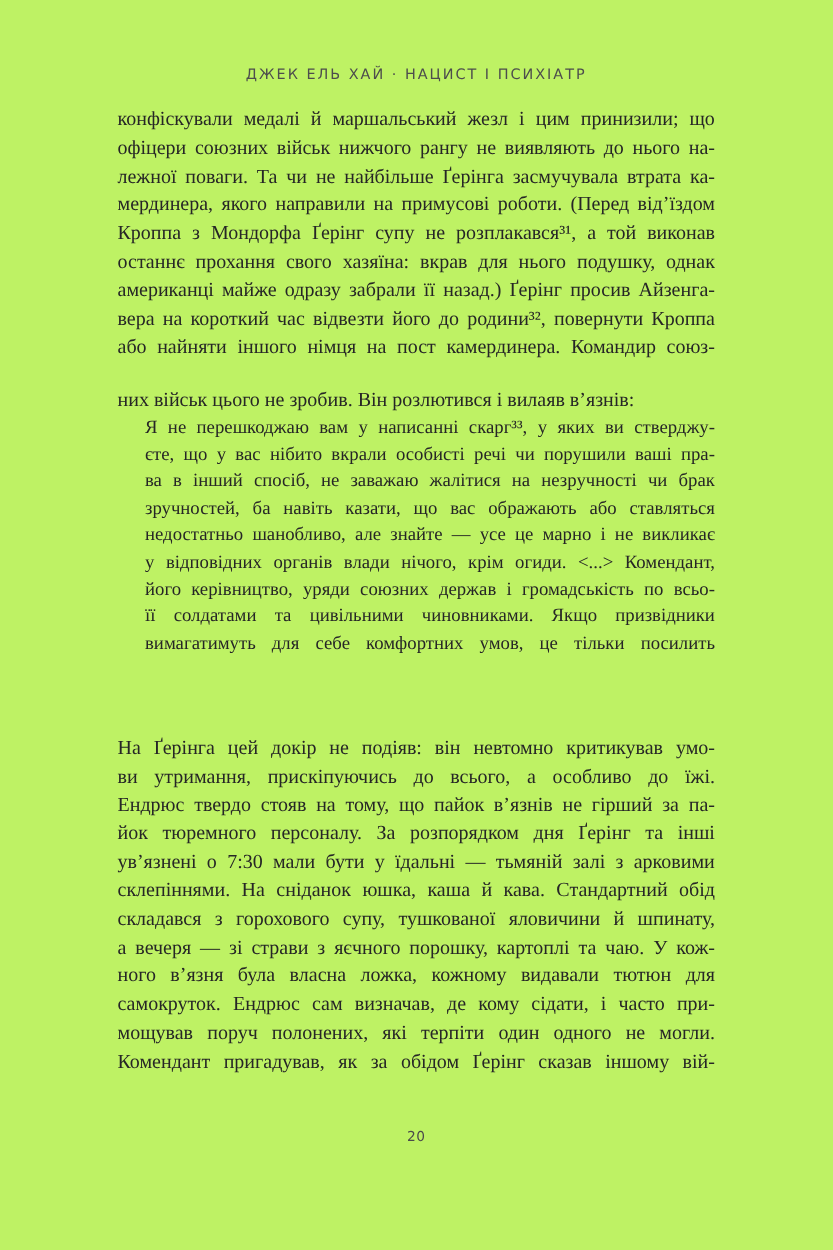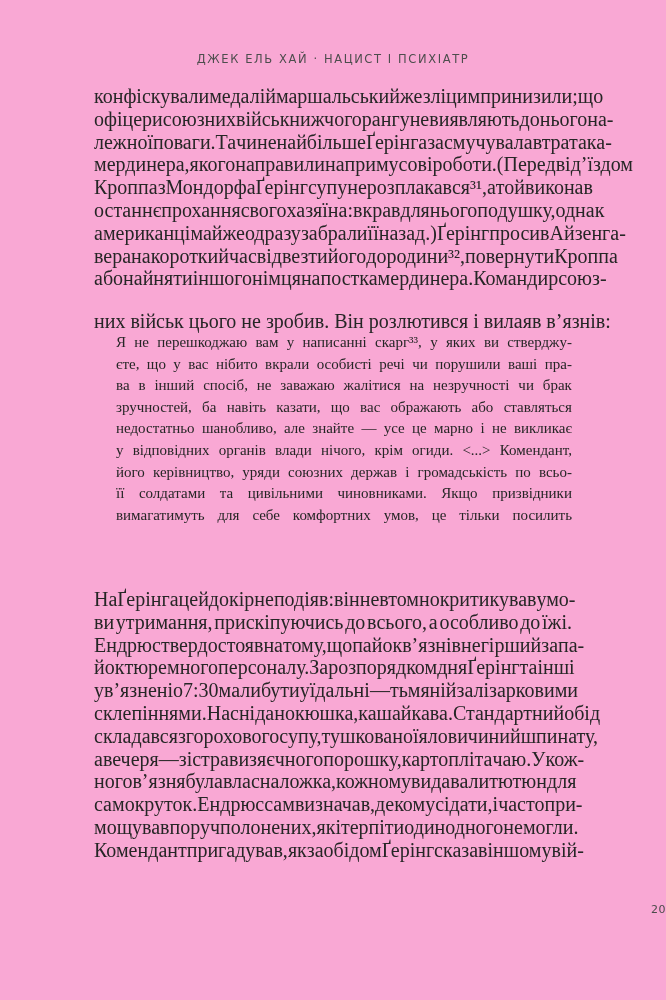--- a/index.html
+++ b/index.html
@@ -1,49 +1,49 @@
 <!DOCTYPE html>
 <html lang="uk"><head>
 <meta charset="utf-8">
 <style>
   html,body{margin:0;padding:0;background:#e9e9e9;}
   .page{
     position:relative;
     width:666px;height:1000px;
     margin:0 auto;
-    background:#f9a8d4;
+    background:#bef264;
     color:#262626;
     font-family:"Liberation Serif", serif;
     overflow:hidden;
   }
   .running-head{
     position:absolute;top:52px;left:0;right:0;
     text-align:center;
     font-family:"DejaVu Sans", sans-serif;
     font-size:11.5px;
     letter-spacing:1.6px;
     color:#4d4d4d;
   }
   .para,.quote{position:absolute;}
   .p1{top:85px;left:94px;width:478px;}
   .quote{top:332px;left:116px;width:456px;}
   .p2{top:588px;left:94px;width:478px;}
-  .para{font-size:20px;}
+  .para{font-size:16px;}
   .quote{font-size:15px;}
   .line{
     display:flex;
     justify-content:space-between;
     line-height:22.8px;
     white-space:pre;
   }
   .quote .line{line-height:21.6px;}
   .line.last{display:block;margin-top:20px;}
   .folio{
     position:absolute;top:903px;left:0;right:0;
-    text-align:right;
+    text-align:center;
     font-family:"DejaVu Sans", sans-serif;
     font-size:11px;
     color:#4b4b4b;
     letter-spacing:0.5px;
   }
 </style>
 </head>
 <body>
 
 <div class="page">

